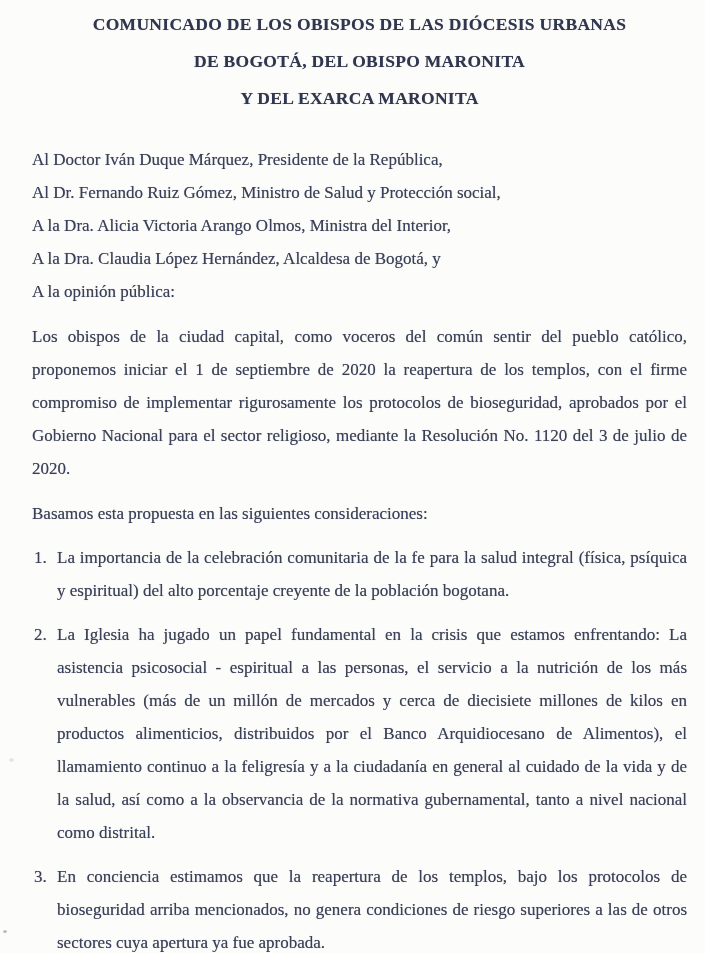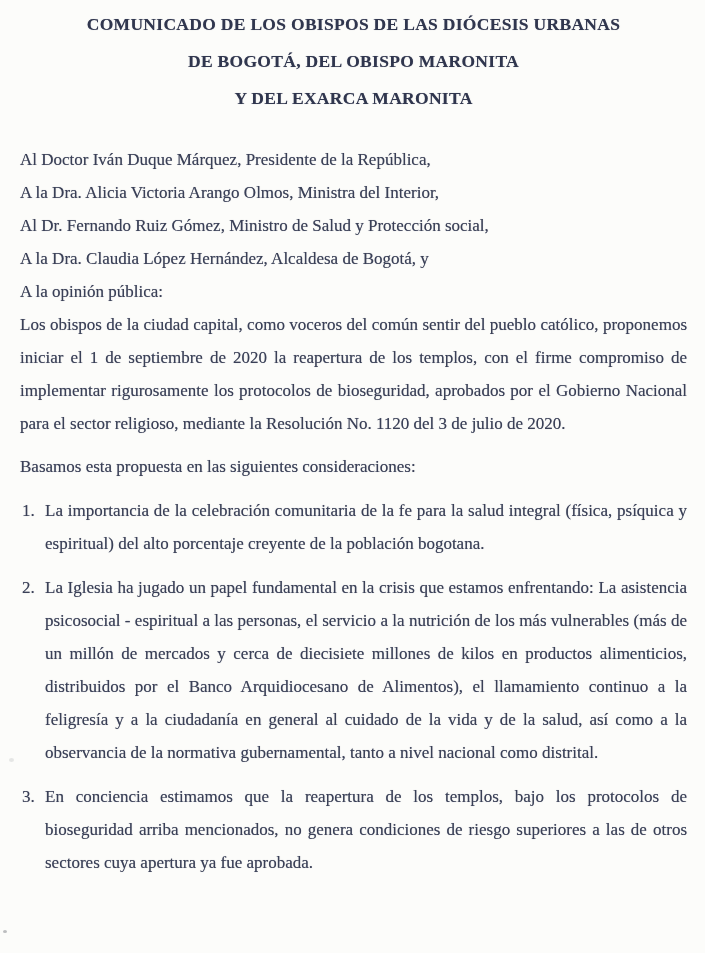--- a/index.html
+++ b/index.html
@@ -6,21 +6,21 @@
     margin: 0;
     padding: 0;
     background: #ffffff;
   }
   .page {
     position: relative;
     width: 705px;
     height: 953px;
     box-sizing: border-box;
     background: #fcfcfa;
-    padding: 6px 18px 0 20px;
+    padding: 6px 18px 0 32px;
     overflow: hidden;
     font-family: "Liberation Serif", "DejaVu Serif", serif;
     font-size: 17px;
     line-height: 33px;
     color: #3a4057;
     text-shadow: 0 0 0.7px rgba(58, 64, 87, 0.55);
   }
   .title-block {
     text-align: center;
     font-weight: bold;
@@ -29,21 +29,21 @@
     letter-spacing: 0.3px;
     color: #30364e;
     margin-bottom: 26px;
   }
   .recipients-block {
   }
   .recipient-line {
     white-space: nowrap;
   }
   .para {
-    margin: 0 0 10px 0;
+    margin: 12px 0 10px 0;
     text-align: justify;
   }
   .para.intro {
     text-align: left;
     margin-bottom: 11px;
   }
   .list-block {
     margin: 0;
   }
   .list-item {
@@ -73,22 +73,22 @@
 <div class="page">
 
   <header class="title-block">
     <div>COMUNICADO DE LOS OBISPOS DE LAS DIÓCESIS URBANAS</div>
     <div>DE BOGOTÁ, DEL OBISPO MARONITA</div>
     <div>Y DEL EXARCA MARONITA</div>
   </header>
 
   <section class="recipients-block">
     <div class="recipient-line">Al Doctor Iván Duque Márquez, Presidente de la República,</div>
+    <div class="recipient-line">Al Dr. Fernando Ruiz Gómez, Ministro de Salud y Protección social,</div>
     <div class="recipient-line">A la Dra. Alicia Victoria Arango Olmos, Ministra del Interior,</div>
-    <div class="recipient-line">Al Dr. Fernando Ruiz Gómez, Ministro de Salud y Protección social,</div>
     <div class="recipient-line">A la Dra. Claudia López Hernández, Alcaldesa de Bogotá, y</div>
     <div class="recipient-line">A la opinión pública:</div>
   </section>
 
   <p class="para">Los obispos de la ciudad capital, como voceros del común sentir del pueblo católico, proponemos iniciar el 1 de septiembre de 2020 la reapertura de los templos, con el firme compromiso de implementar rigurosamente los protocolos de bioseguridad, aprobados por el Gobierno Nacional para el sector religioso, mediante la Resolución No. 1120 del 3 de julio de 2020.</p>
 
   <p class="para intro">Basamos esta propuesta en las siguientes consideraciones:</p>
 
   <section class="list-block">
     <div class="list-item">

